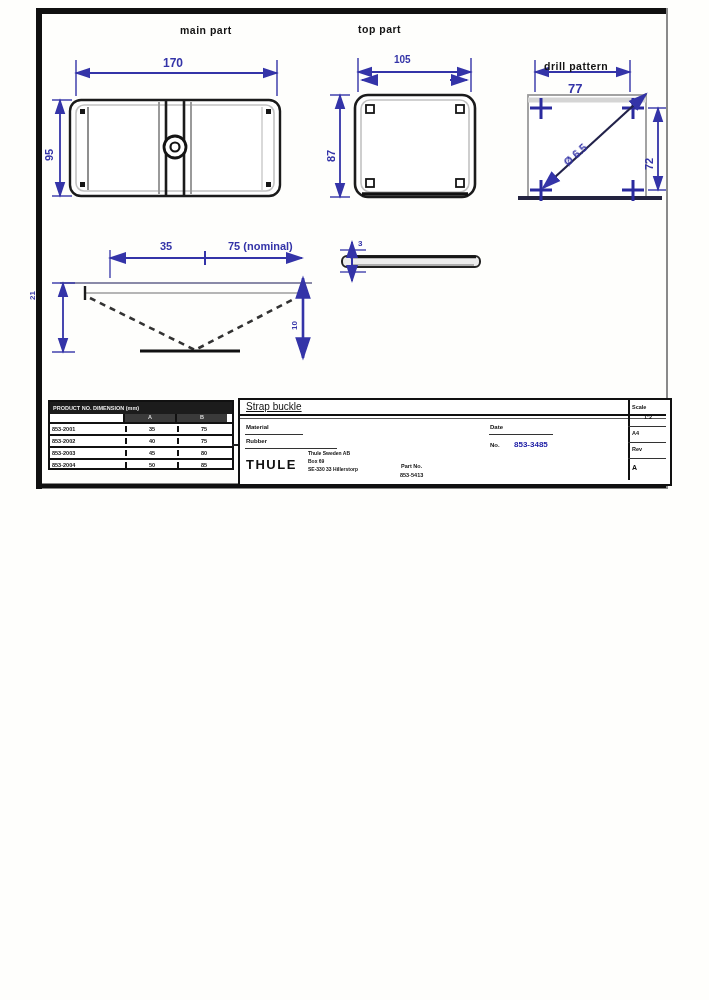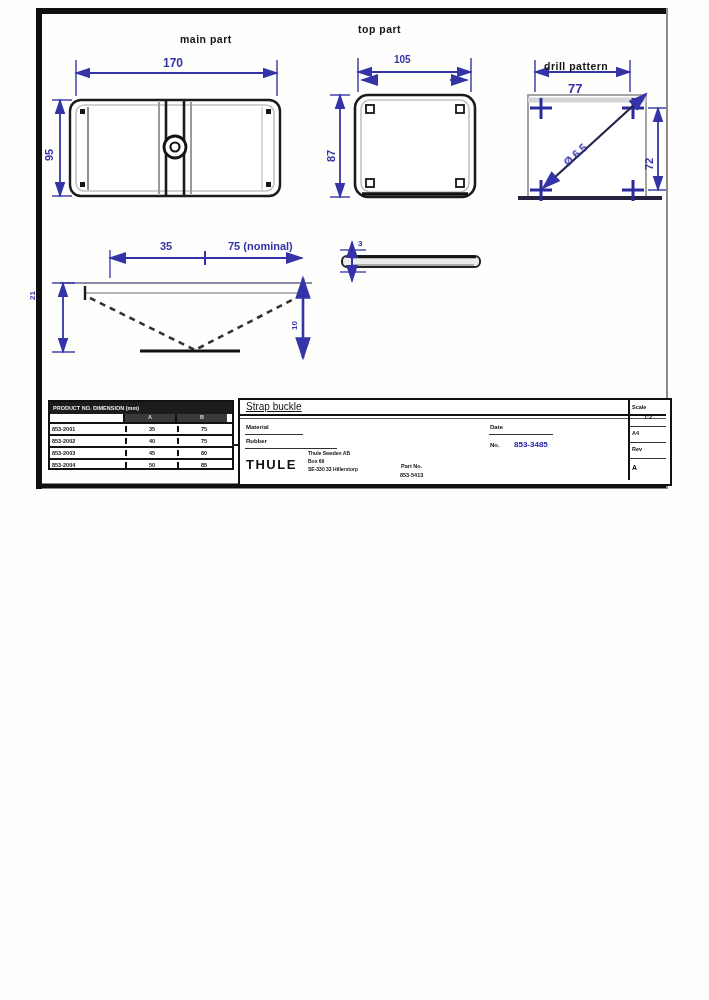--- a/index.html
+++ b/index.html
@@ -156,21 +156,21 @@
       <g>
         <rect x="342" y="256" width="138" height="11" rx="5" fill="#ececec" stroke="#222" stroke-width="2"></rect>
         <line x1="350" y1="257" x2="476" y2="257" stroke="#161616" stroke-width="2.6"></line>
         <line x1="352" y1="265" x2="474" y2="265" stroke="#9a9a9a" stroke-width="1.6"></line>
         <line x1="352" y1="242" x2="352" y2="281" stroke="#3434a8" stroke-width="2" marker-start="url(#as)" marker-end="url(#ae)"></line>
         <line x1="340" y1="250" x2="366" y2="250" stroke="#3434a8" stroke-width="1.3"></line>
         <line x1="340" y1="272" x2="366" y2="272" stroke="#3434a8" stroke-width="1.3"></line>
       </g>
     </svg>
 
-    <span class="vlabel" style="left:138px;top:34px;padding-left:42px;">main part</span>
+    <span class="vlabel" style="left:138px;top:25px;padding-left:42px;">main part</span>
     <span class="vlabel" style="left:358px;top:24px;">top part</span>
     <span class="vlabel" style="left:544px;top:24px;margin-top:37px;">drill pattern</span>
 
     <span class="dim" style="left:163px;top:57px;font-size:12px;">170</span>
     <span class="dim rot" style="left:44px;top:161px;font-size:11px;">95</span>
 
     <span class="dim" style="left:394px;top:55px;font-size:10px;">105</span>
     <span class="dim rot" style="left:326px;top:162px;font-size:11px;">87</span>
 
     <span class="dim" style="left:568px;top:58px;font-size:13px;margin-top:24px;">77</span>

